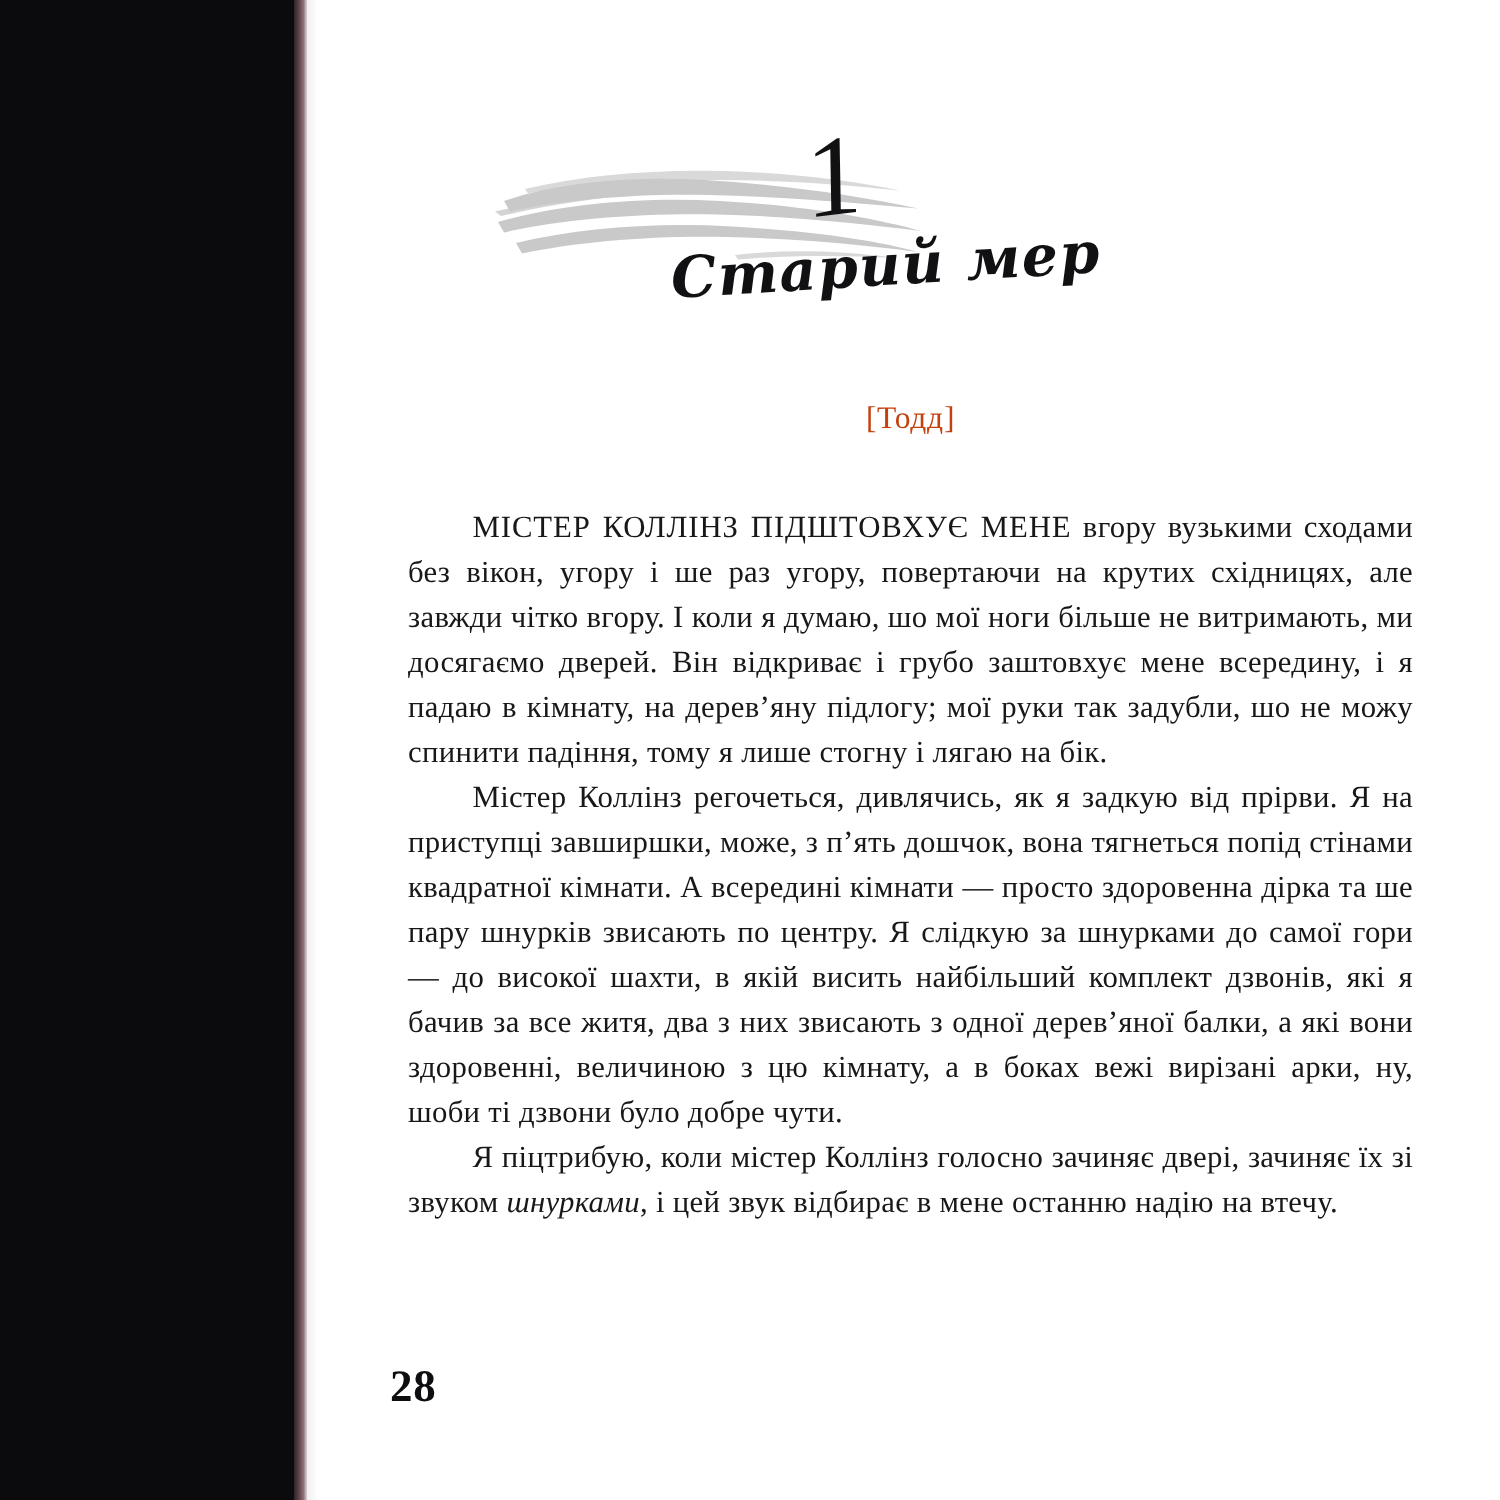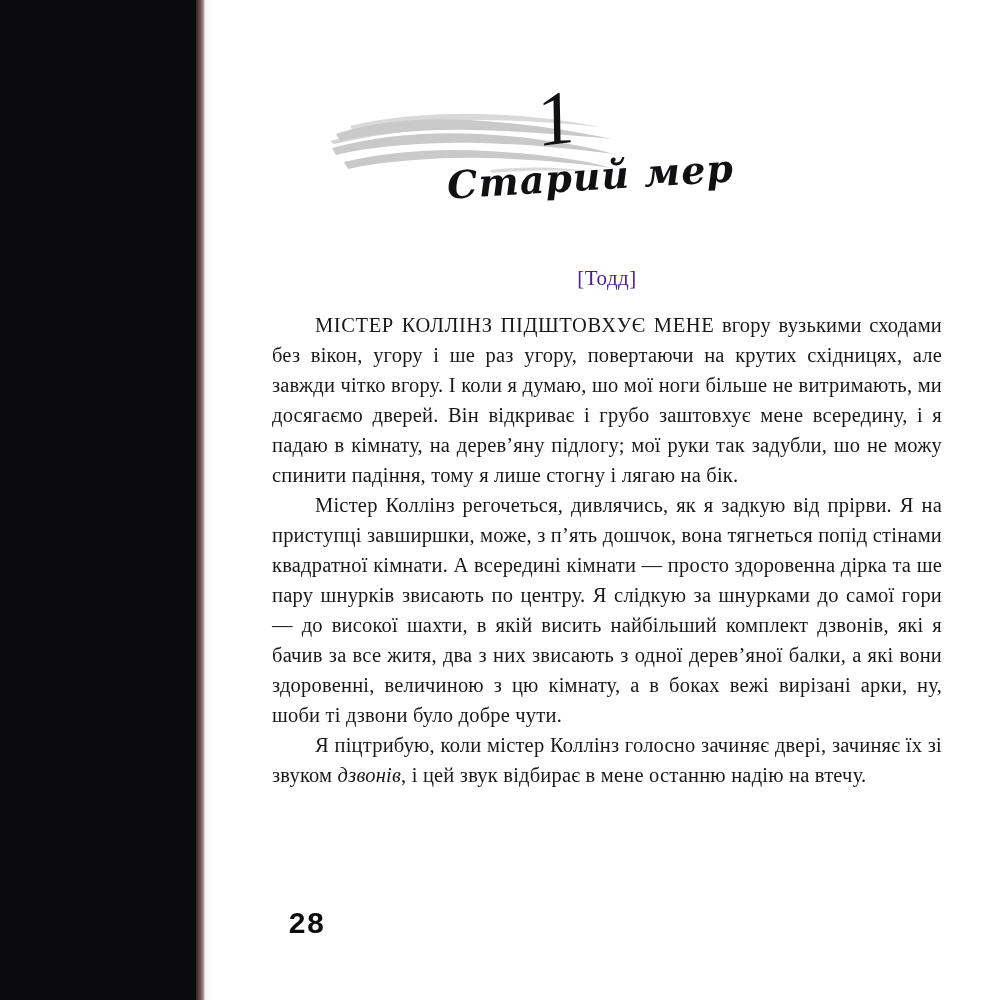--- a/index.html
+++ b/index.html
@@ -108,22 +108,22 @@
     color: #111114;
     font-style: italic;
     font-weight: 700;
     transform: rotate(-3.5deg);
     letter-spacing: 1px;
   }
 
   .speaker {
     text-align: center;
     font-size: 21px;
-    color: #4c1d95;
-    margin: 26px 0 19px 0;
+    color: #c2410c;
+    margin: 26px 0 46px 0;
     letter-spacing: 0.5px;
   }
 
   .body-text {
     font-size: 20.5px;
     line-height: 1.465;
     color: #18181b;
     text-align: justify;
     letter-spacing: 0.2px;
   }
@@ -135,23 +135,23 @@
     text-indent: 2.1em;
   }
   .smallcaps {
     font-variant: small-caps;
     letter-spacing: 0.6px;
   }
   .ital { font-style: italic; }
 
   #page-number {
     position: absolute;
-    left: 76px;
+    left: 48px;
     bottom: 58px;
-    font-family: Liberation Mono, monospace;
+    font-family: Liberation Serif, serif;
     font-size: 30px;
     font-weight: 700;
     color: #0e0e11;
     letter-spacing: 0.5px;
   }
 </style>
 </head>
 <body>
 
 <div id="gutter-dark"></div>
@@ -181,18 +181,18 @@
       </svg>
       <div class="chapter-number">1</div>
       <div class="chapter-title">Старий мер</div>
     </div>
 
     <div class="speaker">[Тодд]</div>
 
     <div class="body-text">
       <p class="first"><span class="smallcaps">МІСТЕР КОЛЛІНЗ ПІДШТОВХУЄ МЕНЕ</span> вгору вузькими сходами без вікон, угору і ше раз угору, повертаючи на крутих східницях, але завжди чітко вгору. І коли я думаю, шо мої ноги більше не витримають, ми досягаємо дверей. Він відкриває і грубо заштовхує мене всередину, і я падаю в кімнату, на дерев’яну підлогу; мої руки так задубли, шо не можу спинити падіння, тому я лише стогну і лягаю на бік.</p>
       <p>Містер Коллінз регочеться, дивлячись, як я задкую від прірви. Я на приступці завширшки, може, з п’ять дошчок, вона тягнеться попід стінами квадратної кімнати. А всередині кімнати — просто здоровенна дірка та ше пару шнурків звисають по центру. Я слідкую за шнурками до самої гори — до високої шахти, в якій висить найбільший комплект дзвонів, які я бачив за все житя, два з них звисають з одної дерев’яної балки, а які вони здоровенні, величиною з цю кімнату, а в боках вежі вирізані арки, ну, шоби ті дзвони було добре чути.</p>
-      <p>Я піцтрибую, коли містер Коллінз голосно зачиняє двері, зачиняє їх зі звуком <span class="ital">дзвонів</span>, і цей звук відбирає в мене останню надію на втечу.</p>
+      <p>Я піцтрибую, коли містер Коллінз голосно зачиняє двері, зачиняє їх зі звуком <span class="ital">шнурками</span>, і цей звук відбирає в мене останню надію на втечу.</p>
     </div>
   </div>
 
   <div id="page-number">28</div>
 </div>
 
 </body></html>

